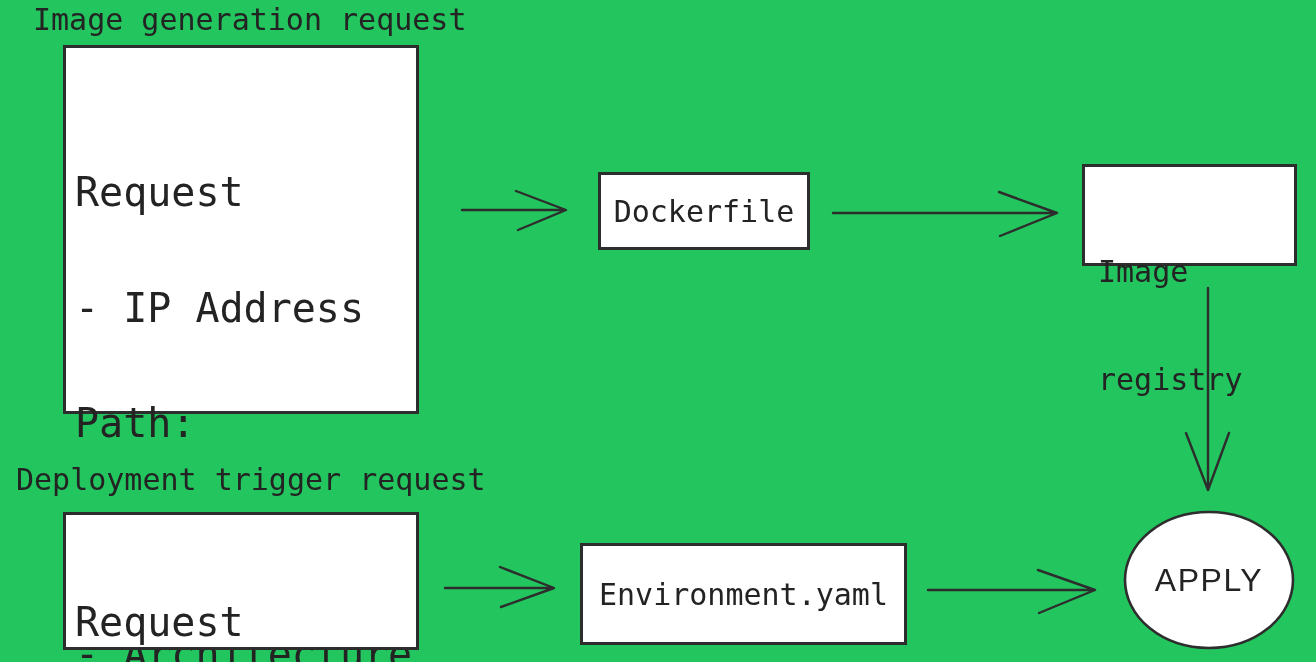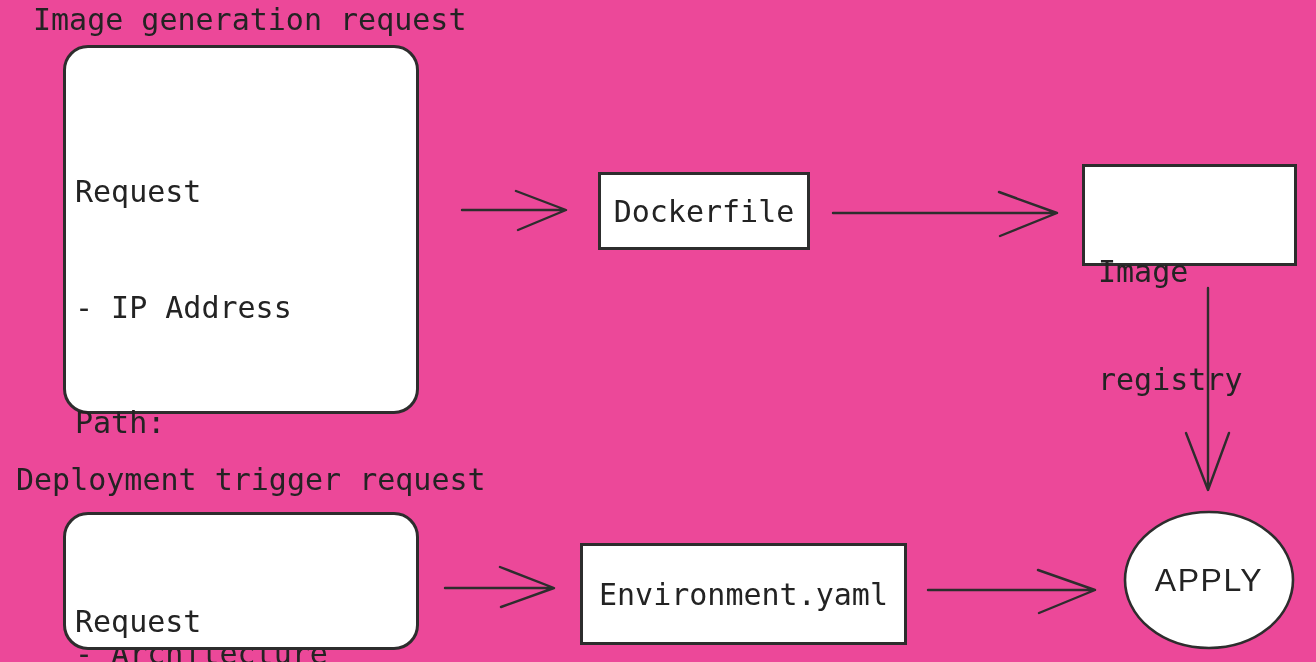--- a/index.html
+++ b/index.html
@@ -1,20 +1,20 @@
 <!DOCTYPE html>
 <html><head>
 <meta charset="utf-8">
 <style>
   html, body { margin: 0; padding: 0; background: #ffffff; }
   .canvas {
     position: relative;
     width: 1316px;
     height: 662px;
-    background: #ec4899;
+    background: #22c55e;
     font-family: "DejaVu Sans Mono", "Liberation Mono", monospace;
     color: #232323;
     overflow: hidden;
   }
   .layer {
     position: absolute;
     left: 0; top: 0;
     width: 1316px; height: 662px;
   }
   .flow-title {
@@ -24,24 +24,23 @@
     white-space: pre;
     color: #232323;
   }
   .node-box {
     position: absolute;
     box-sizing: border-box;
     border: 3px solid #2d2d2d;
     background: #ffffff;
   }
   .request-box {
-    font-size: 30px;
+    font-size: 40px;
     line-height: 38.5px;
     white-space: pre;
-    border-radius: 25px;
   }
   .request-line { white-space: pre; }
   .center-box {
     display: flex;
     align-items: center;
     justify-content: center;
     font-size: 30px;
     white-space: pre;
   }
   .registry-box {

